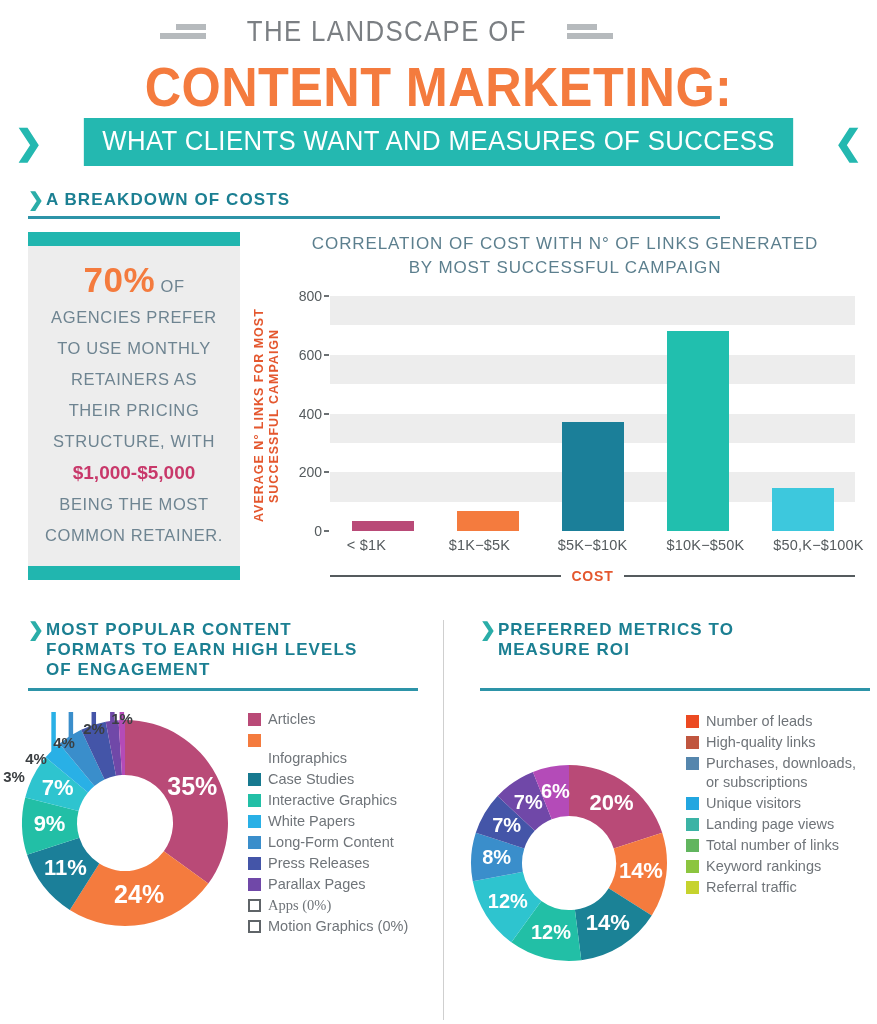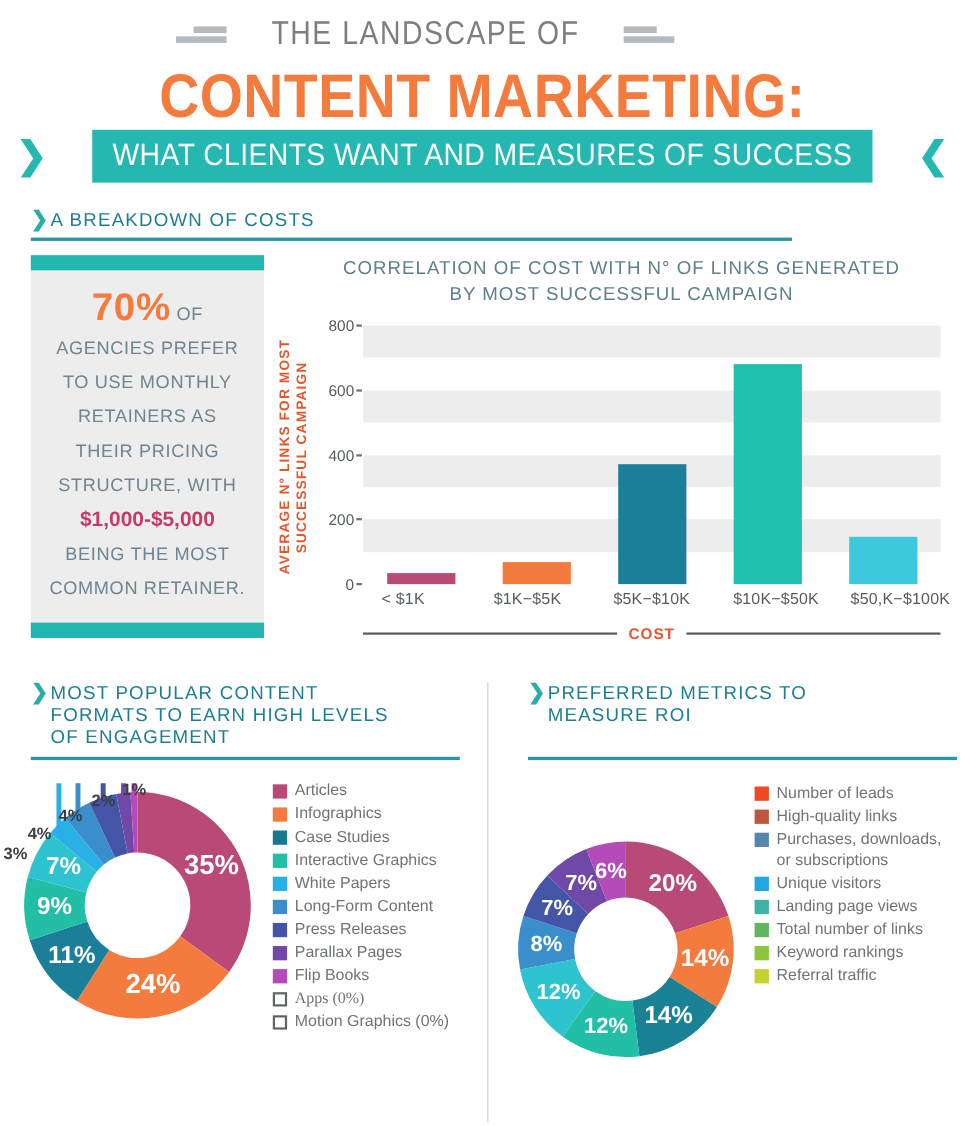--- a/index.html
+++ b/index.html
@@ -49,21 +49,21 @@
   }
 
   
   .sec-head { position: absolute; }
   .sec-head .row { display: flex; align-items: flex-start; }
   .sec-head .arrow {
     color: #2aada8; font-size: 19px; font-weight: 700; line-height: 19px;
     margin-right: 2px;
   }
   .sec-title {
-    color: #1b7f92; font-weight: 400; font-size: 17px;
+    color: #1b7f92; font-weight: 700; font-size: 17px;
     letter-spacing: 1.1px; line-height: 20px; white-space: pre-line;
   }
   .sec-rule { height: 3px; background: #2d94a8; }
 
   
   .cost-box { position: absolute; left: 28px; top: 232px; width: 212px; height: 348px; }
   .cost-box .cap { height: 14px; background: #21b6af; }
   .cost-box .body {
     background: #ededed; height: 320px; padding: 18px 12px 0 12px;
     text-align: center;
@@ -254,21 +254,21 @@
         <polyline points="98.34134341000532,10.79641516723774 98.34134341000532,-19.20358483276226 66.34134341000532,-19.20358483276226 66.34134341000532,-31.20358483276226 48.34134341000532,-31.20358483276226" fill="none" stroke="#7048a8" stroke-width="4.5"></polyline>
         <polyline points="107.82751333310904,10.049837403061105 107.82751333310904,-13.950162596938895 75.82751333310904,-13.950162596938895 75.82751333310904,-25.950162596938895 57.82751333310904,-25.950162596938895" fill="none" stroke="#b44bb8" stroke-width="4.5"></polyline>
       </svg><div class="out-label" style="left: 0px; top: 64px; font-size: 15px;">3%</div><div class="out-label" style="left: 22px; top: 46px; font-size: 15px;">4%</div><div class="out-label" style="left: 50px; top: 30px; font-size: 15px;">4%</div><div class="out-label" style="left: 80px; top: 16px; font-size: 15px;">2%</div><div class="out-label" style="left: 108px; top: 6px; font-size: 15px;">1%</div></div>
   <div class="legend" id="legend-left" style="left:248px; top:710px; width:190px;">
       <div class="item">
         <span class="sw" style="background: rgb(185, 74, 119);"></span>
         <span class="lbl" style="white-space: pre-line;">Articles</span>
       </div>
       <div class="item">
         <span class="sw" style="background: rgb(244, 123, 62);"></span>
-        <span class="lbl" style="white-space: pre-line;">Infographics</span>
+        <span class="lbl" style="white-space: pre-line; margin-top: 18px;">Infographics</span>
       </div>
       <div class="item">
         <span class="sw" style="background: rgb(23, 121, 143);"></span>
         <span class="lbl" style="white-space: pre-line;">Case Studies</span>
       </div>
       <div class="item">
         <span class="sw" style="background: rgb(34, 191, 166);"></span>
         <span class="lbl" style="white-space: pre-line;">Interactive Graphics</span>
       </div>
       <div class="item">
@@ -279,24 +279,20 @@
         <span class="sw" style="background: rgb(58, 142, 203);"></span>
         <span class="lbl" style="white-space: pre-line;">Long-Form Content</span>
       </div>
       <div class="item">
         <span class="sw" style="background: rgb(68, 85, 168);"></span>
         <span class="lbl" style="white-space: pre-line;">Press Releases</span>
       </div>
       <div class="item">
         <span class="sw" style="background: rgb(112, 72, 168);"></span>
         <span class="lbl" style="white-space: pre-line;">Parallax Pages</span>
-      </div>
-      <div class="item">
-        <span class="sw" style="background: rgb(180, 75, 184);"></span>
-        <span class="lbl" style="white-space: pre-line;">Flip Books</span>
       </div>
       <div class="item">
         <span class="sw hollow"></span>
         <span class="lbl" style="white-space: pre-line; font-family: Liberation Serif, serif;">Apps (0%)</span>
       </div>
       <div class="item">
         <span class="sw hollow"></span>
         <span class="lbl" style="white-space: pre-line;">Motion Graphics (0%)</span>
       </div>
     </div>

